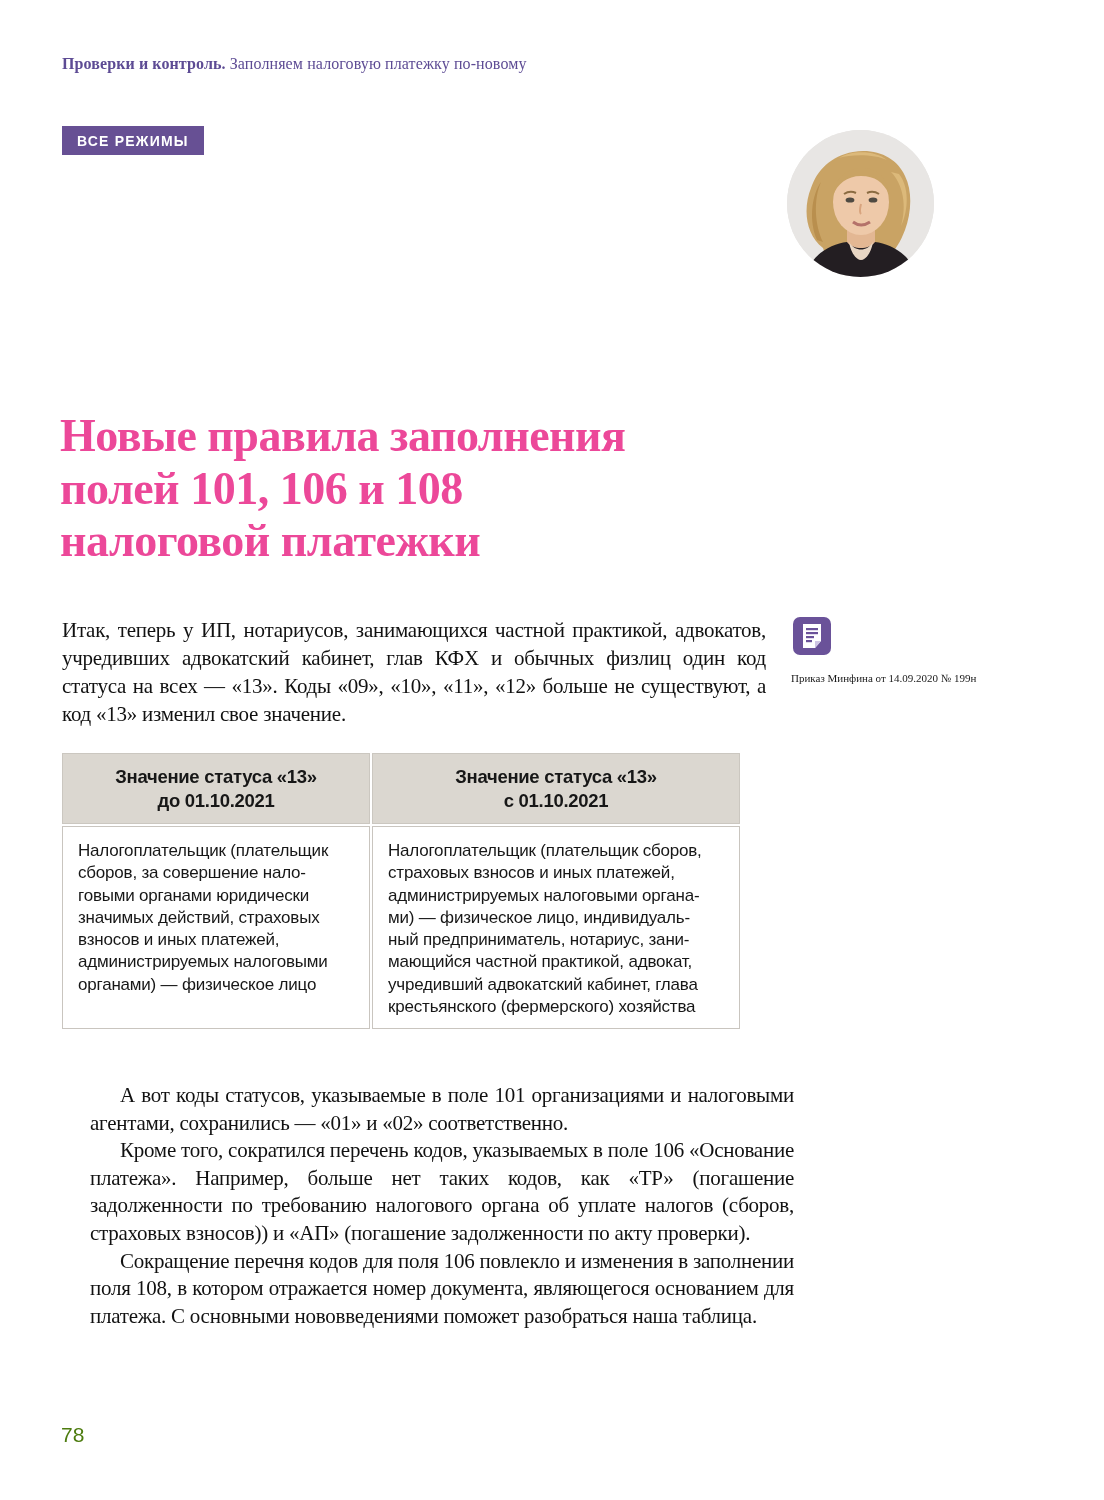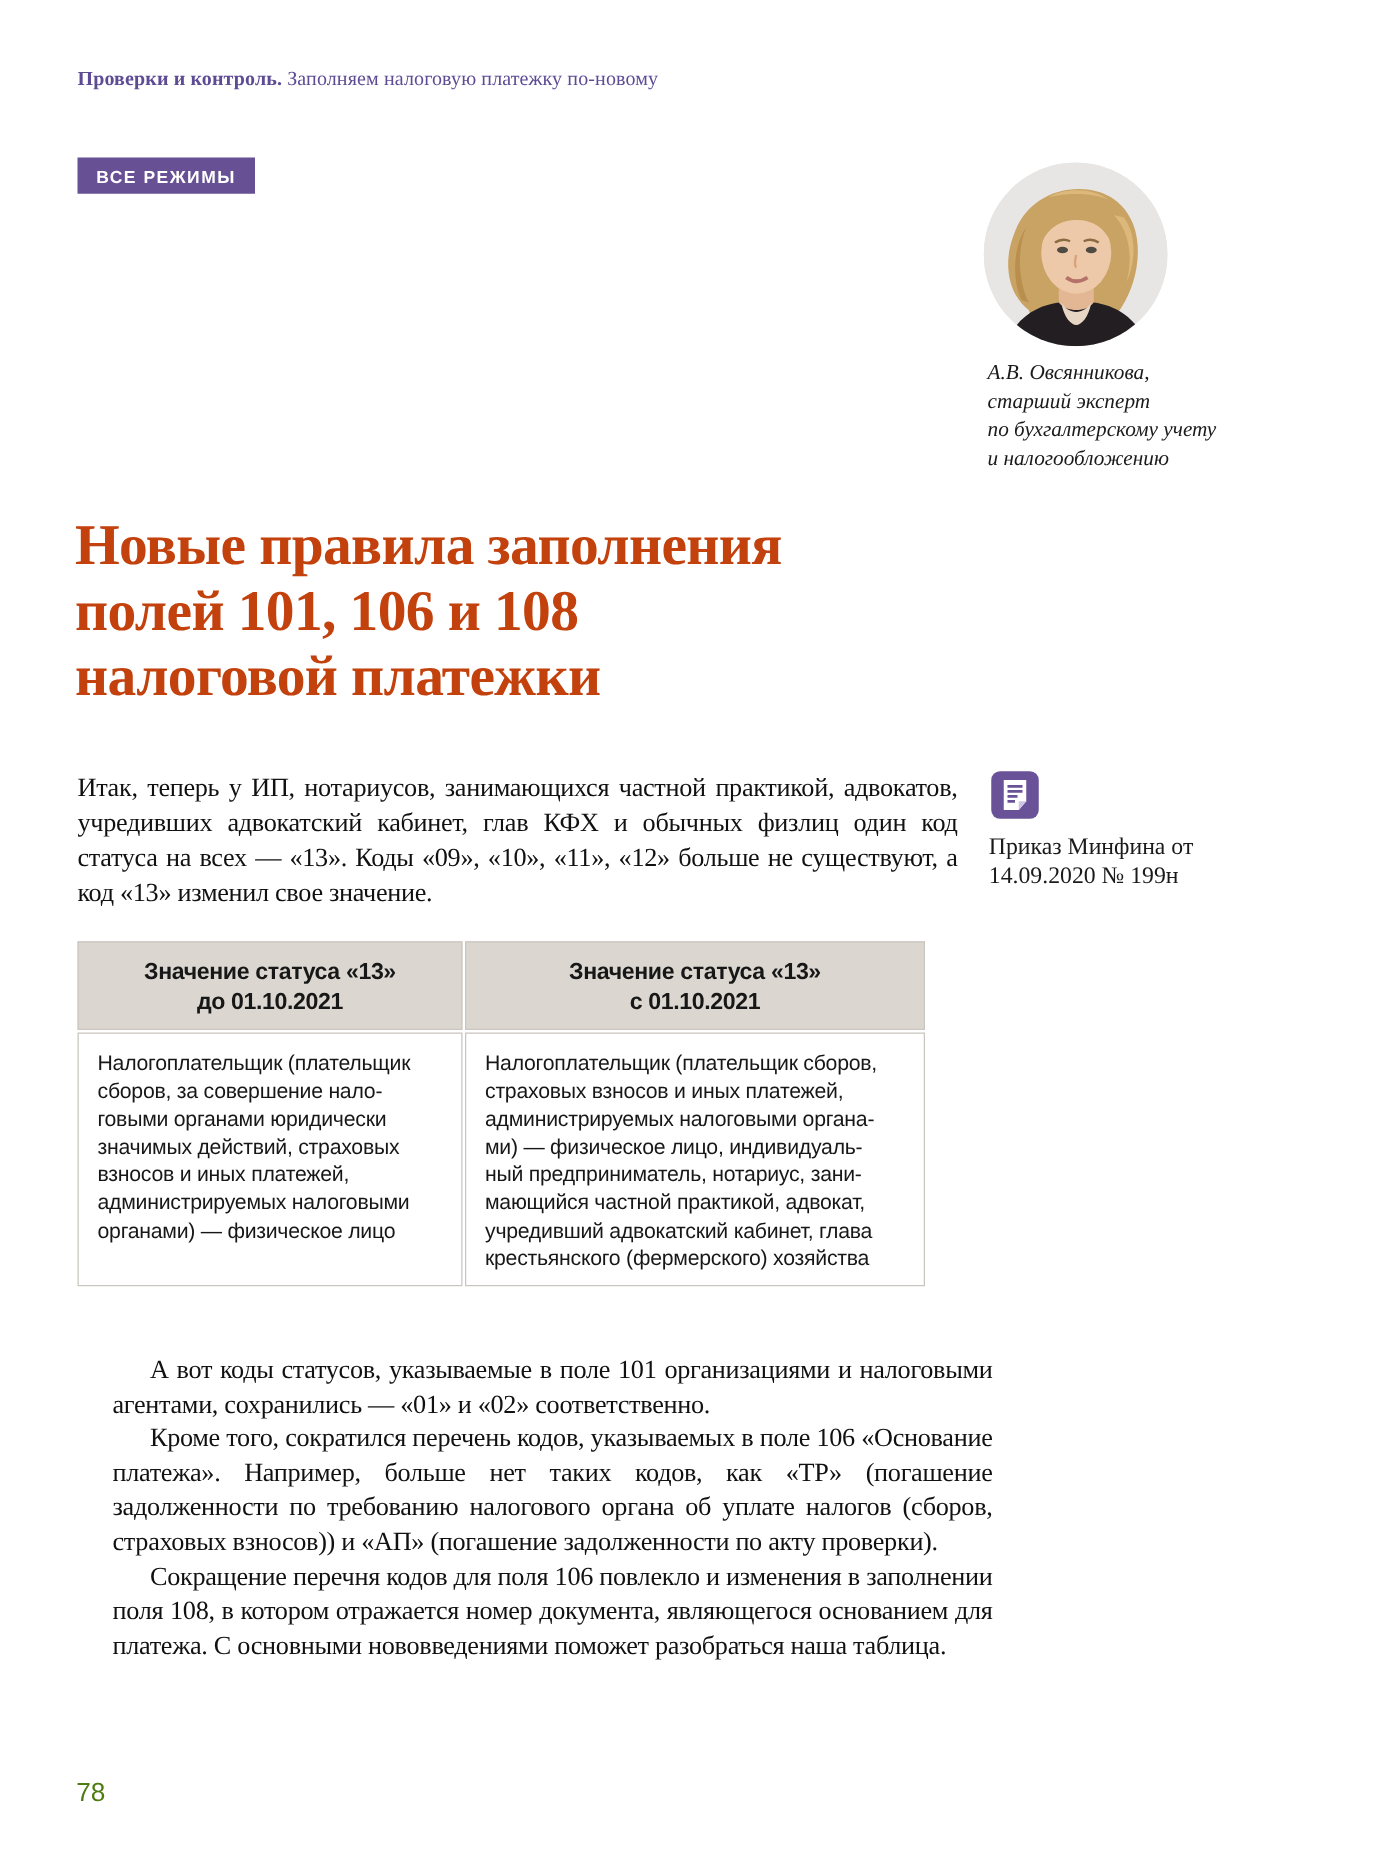--- a/index.html
+++ b/index.html
@@ -50,21 +50,21 @@
 
   .author {
     position: absolute; left: 790px; top: 286px; width: 250px;
     font-style: italic; font-size: 17px; line-height: 23px; color: #1a1a1a;
   }
 
   
   .title {
     position: absolute; left: 60px; top: 410px; width: 840px;
     font-weight: 700; font-size: 46px; line-height: 52.5px;
-    letter-spacing: -0.5px; color: #c2410c;
+    letter-spacing: -0.5px; color: #ec4899;
   }
 
   
   .para1 {
     position: absolute; left: 62px; top: 616px; width: 704px;
     font-size: 21px; line-height: 28px; text-align: justify;
     letter-spacing: -0.25px;
   }
   .paras {
     position: absolute; left: 62px; top: 1082px; width: 704px;
@@ -76,21 +76,21 @@
 
   
   .sidenote-icon {
     position: absolute; left: 793px; top: 617px;
     width: 38px; height: 38px; border-radius: 7px;
     background: #6a5299;
     display: flex; align-items: center; justify-content: center;
   }
   .sidenote-text {
     position: absolute; left: 791px; top: 667px; width: 232px;
-    font-size: 19px; line-height: 22.5px; color: #1a1a1a;
+    font-size: 11px; line-height: 22.5px; color: #1a1a1a;
   }
 
   
   .ref-table {
     position: absolute; left: 62px; top: 753px; width: 678px;
     font-family: "Liberation Sans", sans-serif;
   }
   .t-row { display: grid; grid-template-columns: 308px 368px; column-gap: 2px; }
   .t-head-cell {
     background: #dbd7d0;
@@ -151,24 +151,20 @@
       <path d="M80 63 q6 -3 12 1" stroke="#8a6b41" stroke-width="2" fill="none"></path>
 
       <path d="M74 74 q-2 8 0 10" stroke="#d8a47e" stroke-width="2" fill="none"></path>
       <path d="M66 92 q8 6 17 0" stroke="#b4726a" stroke-width="3" fill="none"></path>
 
       <path d="M18 147 C24 124 44 114 60 112 C66 120 82 120 88 112 C104 114 124 124 130 147 Z" fill="#231e22"></path>
       <path d="M62 112 C68 122 80 122 86 112 C84 124 78 130 74 130 C70 130 64 124 62 112 Z" fill="#e8d6c4"></path>
     </svg>
   </div>
 
-  <div class="author pre">А.В. Овсянникова,
-старший эксперт
-по бухгалтерскому учету
-и налогообложению</div>
 
   <h1 class="title pre">Новые правила заполнения
 полей 101, 106 и 108
 налоговой платежки</h1>
 
   <p class="para1">Итак, теперь у ИП, нотариусов, занимающихся частной практикой, адвокатов, учредивших адвокатский кабинет, глав КФХ и обычных физлиц один код статуса на всех — «13». Коды «09», «10», «11», «12» больше не существуют, а код «13» изменил свое значение.</p>
 
   <div class="sidenote-icon">
     <svg width="24" height="26" viewBox="0 0 24 26">
       <path d="M3 1 h18 v17 l-6 7 H3 Z" fill="#ffffff"></path>

